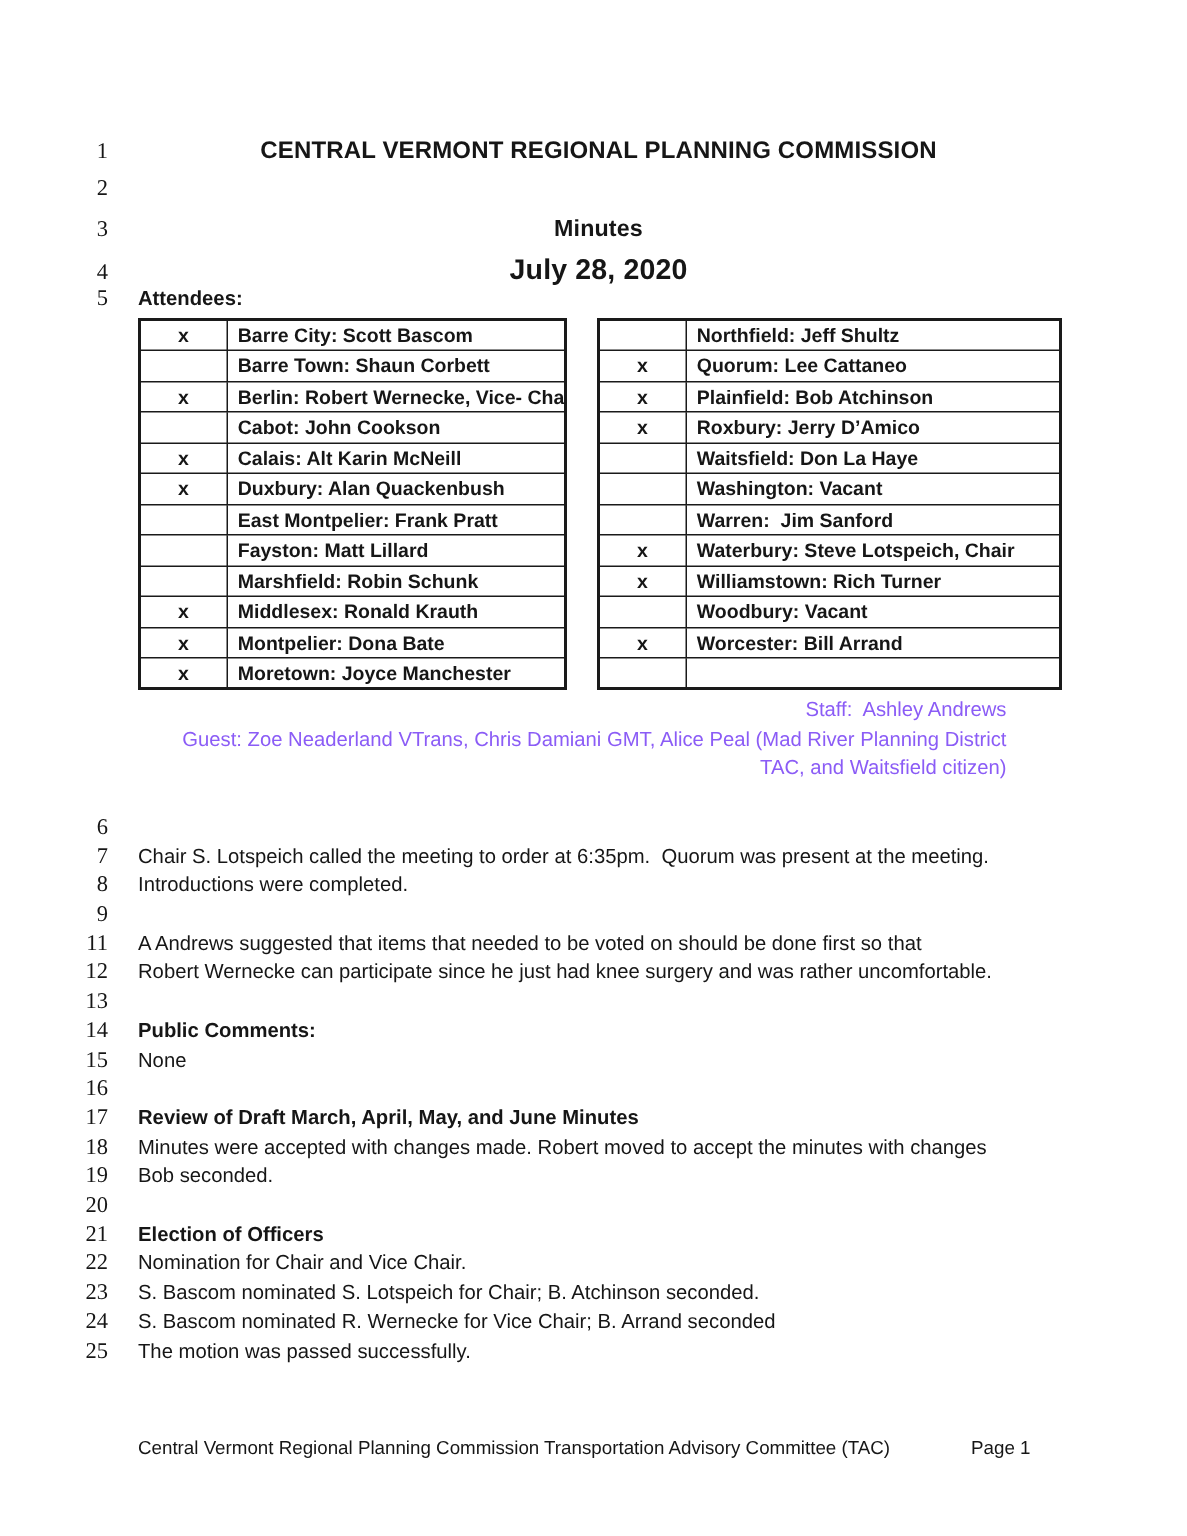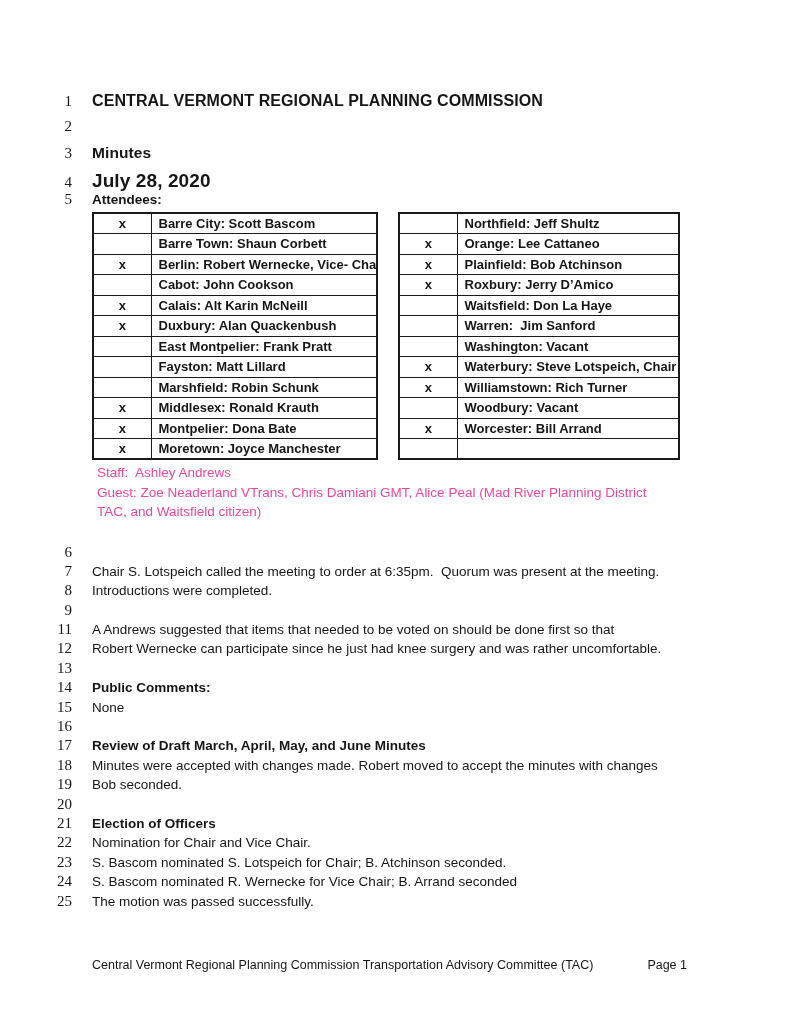--- a/index.html
+++ b/index.html
@@ -20,48 +20,48 @@
     font-family: "Liberation Serif", serif;
     font-size: 15px; color: #161616;
   }
   .lc {
     margin-left: 20px; flex: 1; margin-right: 85px;
     white-space: pre-wrap; color: #161616;
   }
 
   
   .line.h { height: 26px; }
-  .line.h .lc { font-weight: bold; font-size: 15.5px; letter-spacing: 0.1px; }
+  .line.h .lc { text-align: center; font-weight: bold; font-size: 15.5px; letter-spacing: 0.1px; }
   .line.h1 .lc { font-size: 16px; }
   .line.h4 { height: 21px; }
   .line.h4 .lc { font-size: 19px; }
 
   
   .line.lbl { height: 20px; }
   .line.lbl .lc { font-weight: bold; font-size: 13.5px; }
 
   
   .tables { display: flex; margin-left: 92px; margin-top: 1px; }
   .atable {
     border: 2px solid #1a1a1a; border-collapse: collapse;
     table-layout: fixed;
   }
   .atable.left  { width: 286px; }
-  .atable.right { width: 282px; margin-left: 20px; }
+  .atable.right { width: 310px; margin-left: 20px; }
   .atable td {
     border: 1.5px solid #1a1a1a;
     height: 20.5px; padding: 0 0 0 7px;
     font-size: 13px; font-weight: 600; color: #161616;
     white-space: pre; overflow: hidden; vertical-align: middle;
   }
   .atable td.mark { width: 58px; text-align: center; padding: 0; font-weight: bold; }
 
   
   .staffblock { margin-left: 97px; margin-right: 120px; margin-top: 3px; }
-  .staffblock div { line-height: 19.5px; white-space: pre-wrap; color: #ec4899; }
+  .staffblock div { line-height: 19.5px; white-space: pre-wrap; color: #8b5cf6; text-align: right; }
   .guest-line { max-width: 600px; }
 
   
   .bodyblock { margin-top: 22px; }
   .bodyblock .line { height: 19.4px; }
   .bodyblock .line .lc { font-size: 13.5px; }
   .bodyblock .line.bold .lc { font-weight: bold; }
 
   
   .footer {
@@ -154,41 +154,41 @@
         </table>
 
       <table class="atable right">
           <tbody>
         <tr>
               <td class="mark"></td>
               <td>Northfield: Jeff Shultz</td>
             </tr>
         <tr>
               <td class="mark">x</td>
-              <td>Orange: Lee Cattaneo</td>
+              <td>Quorum: Lee Cattaneo</td>
             </tr>
         <tr>
               <td class="mark">x</td>
               <td>Plainfield: Bob Atchinson</td>
             </tr>
         <tr>
               <td class="mark">x</td>
               <td>Roxbury: Jerry D’Amico</td>
             </tr>
         <tr>
               <td class="mark"></td>
               <td>Waitsfield: Don La Haye</td>
             </tr>
         <tr>
               <td class="mark"></td>
+              <td>Washington: Vacant</td>
+            </tr>
+        <tr>
+              <td class="mark"></td>
               <td>Warren:  Jim Sanford</td>
-            </tr>
-        <tr>
-              <td class="mark"></td>
-              <td>Washington: Vacant</td>
             </tr>
         <tr>
               <td class="mark">x</td>
               <td>Waterbury: Steve Lotspeich, Chair</td>
             </tr>
         <tr>
               <td class="mark">x</td>
               <td>Williamstown: Rich Turner</td>
             </tr>
         <tr>

